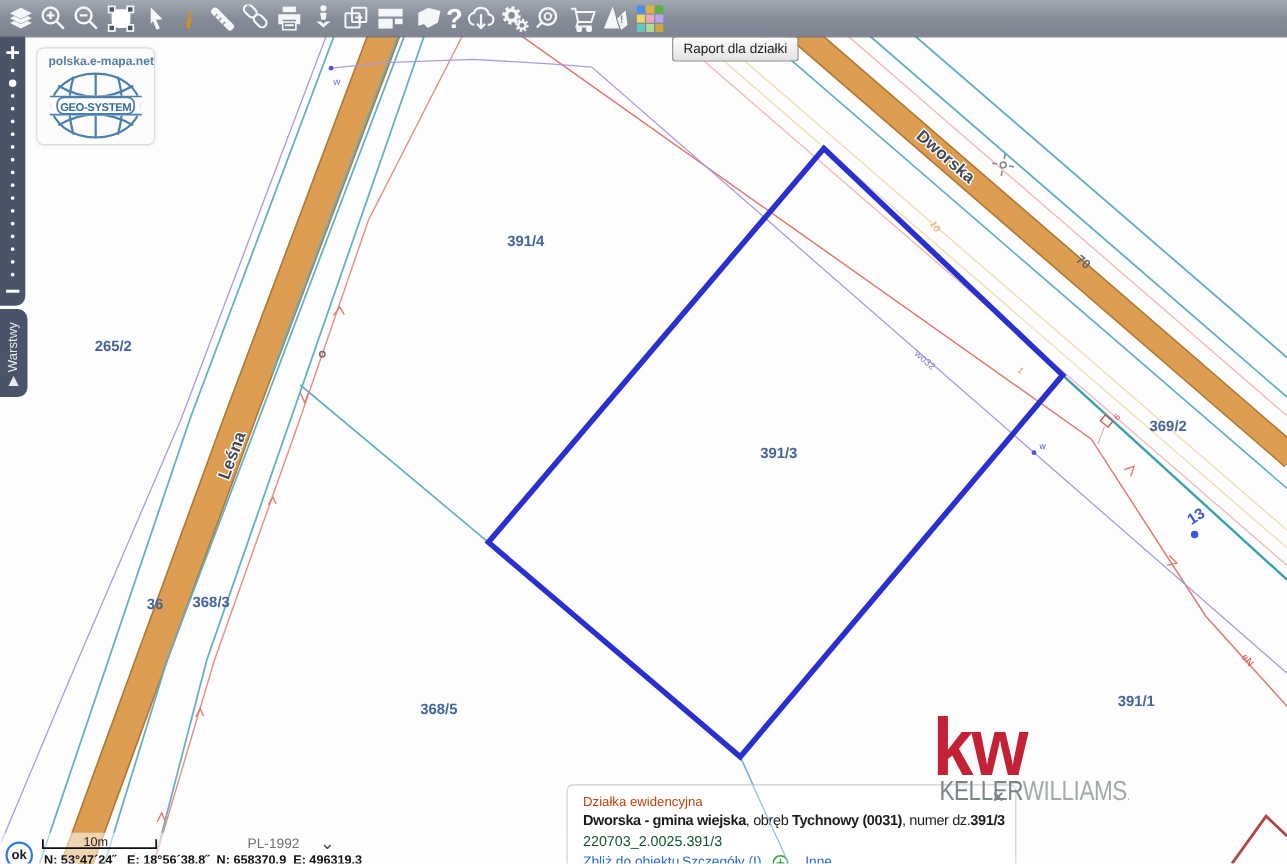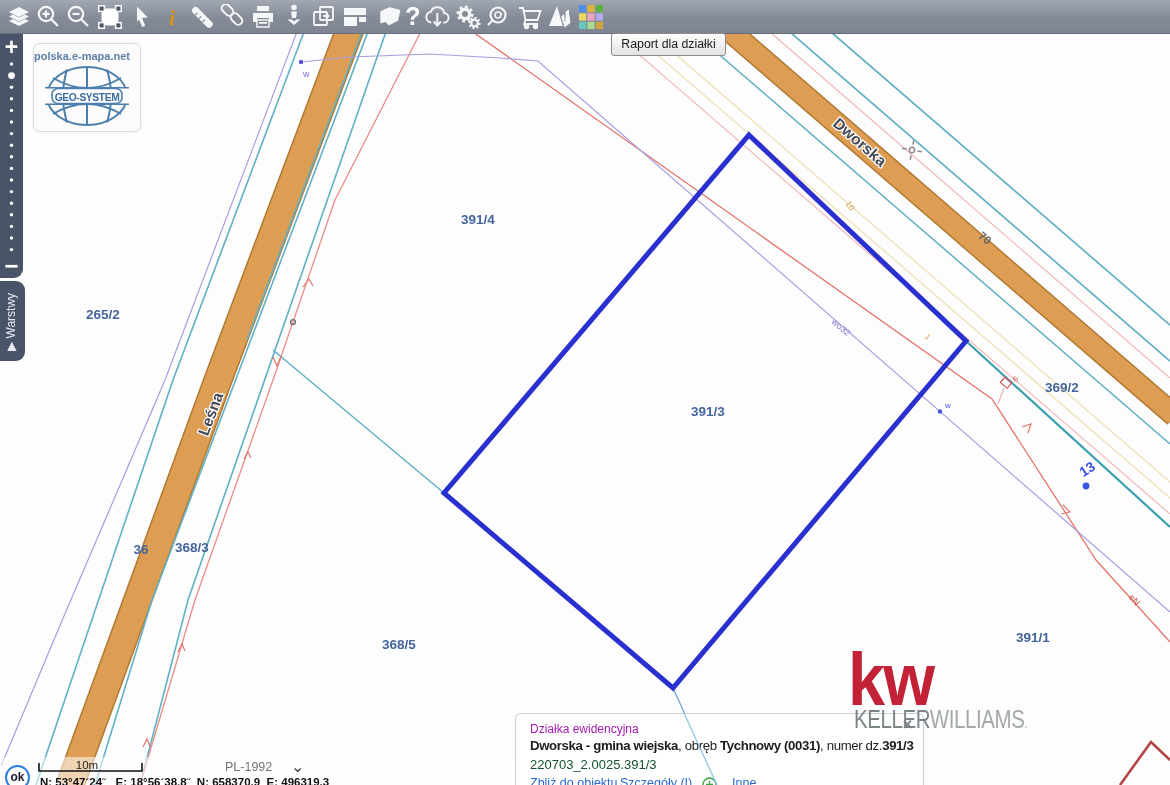--- a/index.html
+++ b/index.html
@@ -15,25 +15,25 @@
 #zoombar{position:absolute;left:0;top:33px;width:23px;height:245px;background:#4a5468;
 border-radius:0 0 9px 0;z-index:15;color:#fff;}
 #zoombar .plus{position:absolute;left:0;top:1px;width:23px;text-align:center;font-size:23px;font-weight:bold;}
 #zoombar .minus{position:absolute;left:0;top:222px;width:23px;text-align:center;font-size:24px;font-weight:bold;line-height:22px;}
 #warstwy{position:absolute;left:0;top:281px;width:25px;height:80px;background:#4a5468;
 border-radius:0 9px 9px 0;z-index:15;}
 #warstwy .txt{position:absolute;left:4px;top:70px;transform-origin:0 0;transform:rotate(-90deg);
 color:#e8eaf0;font-size:12px;white-space:nowrap;}
 #logobox{position:absolute;left:33px;top:43px;width:106px;height:87px;background:rgba(252,252,253,0.95);
 border:1px solid #d8dadd;border-radius:7px;z-index:10;box-shadow:0 0 3px rgba(0,0,0,0.08);}
-#logobox .t{position:absolute;left:0;top:6px;width:106px;text-align:left;
+#logobox .t{position:absolute;left:0;top:6px;width:106px;text-align:right;
 font-size:11px;font-weight:bold;color:#5b7ea6;}
 #infopanel{position:absolute;left:515px;top:713px;width:407px;height:80px;background:#fff;
 border:1px solid #c9ccd1;border-radius:6px;z-index:12;}
-#infopanel .l1{position:absolute;left:14px;top:8px;font-size:12px;color:#a21caf;}
+#infopanel .l1{position:absolute;left:14px;top:8px;font-size:12px;color:#c2410c;}
 #infopanel .l2{position:absolute;left:14px;top:23.5px;font-size:13.2px;color:#1c1c1c;white-space:nowrap;letter-spacing:-0.35px;}
 #infopanel .l3{position:absolute;left:14px;top:42.5px;font-size:13px;color:#14532d;}
 #infopanel .l4{position:absolute;left:14px;top:62px;font-size:12.5px;color:#2a6ad0;white-space:nowrap;}
 #kw{position:absolute;left:845px;top:628px;z-index:14;}
 #okbtn{position:absolute;left:5px;top:765px;width:21px;height:21px;border-radius:50%;
 background:#fff;border:2.6px solid #2a7de1;z-index:13;font-size:12px;font-weight:bold;color:#1a1a2e;
 text-align:center;line-height:20px;}
 #coords{position:absolute;left:40px;top:776px;font-size:11.5px;font-weight:bold;color:#111;z-index:13;white-space:nowrap;}
 #pl1992{position:absolute;left:225px;top:760px;font-size:12.5px;color:#737373;z-index:13;}
 #chev{position:absolute;left:291px;top:757px;font-size:16px;color:#444;z-index:13;}

